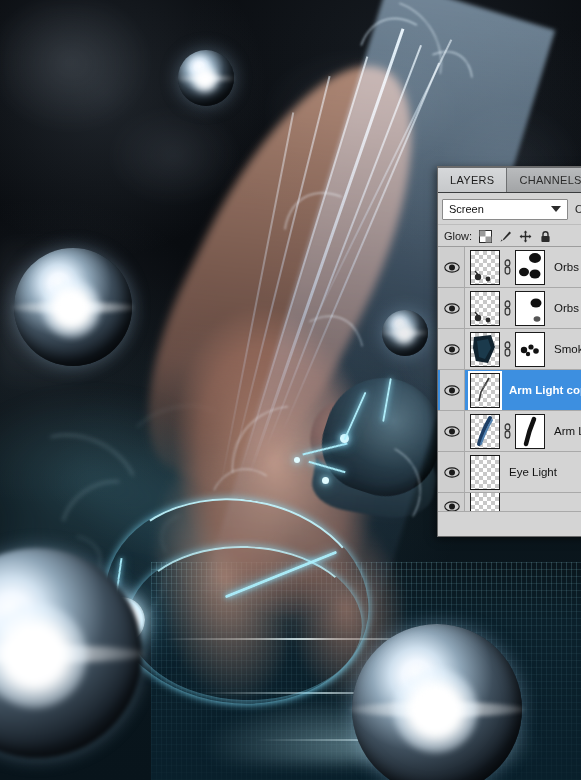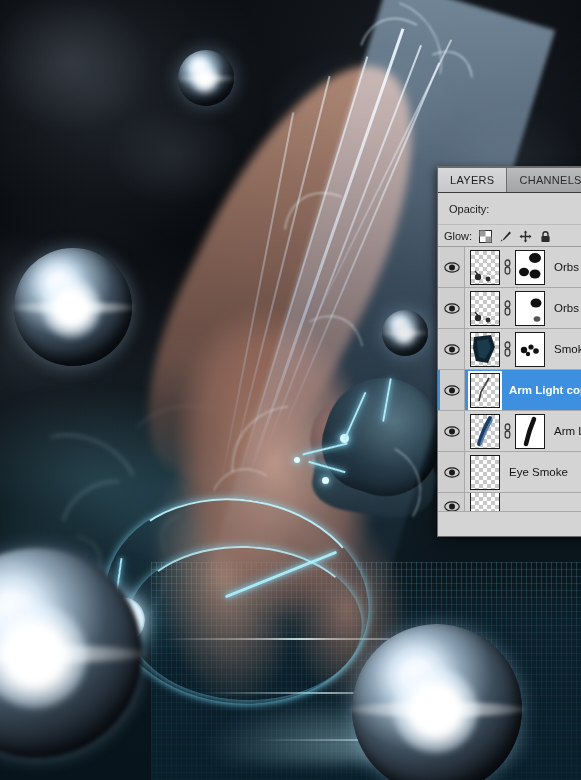--- a/index.html
+++ b/index.html
@@ -250,20 +250,24 @@
 
   <div class="panel">
 
     <div class="tabbar">
       <div class="tab active">LAYERS</div>
       <div class="tab">CHANNELS</div>
 
     </div>
 
     <div class="blendrow">
+      <div class="blend-select">
+        <span>Screen</span>
+        <span class="blend-caret"></span>
+      </div>
       <span class="opacity-label">Opacity:</span>
     </div>
 
     <div class="lockrow">
       <span class="lock-label">Glow:</span>
 
       <span class="lk">
         <svg viewBox="0 0 13 13" width="13" height="13">
           <rect x="0.5" y="0.5" width="12" height="12" fill="#fff" stroke="#2b2b2b"></rect>
           <rect x="0.5" y="0.5" width="6" height="6" fill="#9a9a9a"></rect>
@@ -438,21 +442,21 @@
           <svg class="eye" viewBox="0 0 16 11">
             <ellipse cx="8" cy="5.5" rx="7.2" ry="4.6" fill="none" stroke="#1b1b1b" stroke-width="1.1"></ellipse>
             <circle cx="8" cy="5.5" r="3" fill="#1b1b1b"></circle>
           </svg>
         </div>
         <div class="thumbwrap">
           <div class="thumb">
             <div class="checker"></div>
           </div>
         </div>
-        <div class="lname">Eye Smoke</div>
+        <div class="lname">Eye Light</div>
       </div>
 
       <div class="layer" style="height:18px;overflow:hidden;border-bottom:none;">
         <div class="eyecell" style="height:18px;">
           <svg class="eye" viewBox="0 0 16 11" style="margin-top:9px;">
             <ellipse cx="8" cy="5.5" rx="7.2" ry="4.6" fill="none" stroke="#1b1b1b" stroke-width="1.1"></ellipse>
             <circle cx="8" cy="5.5" r="3" fill="#1b1b1b"></circle>
           </svg>
         </div>
         <div class="thumbwrap" style="align-items:flex-start;">

